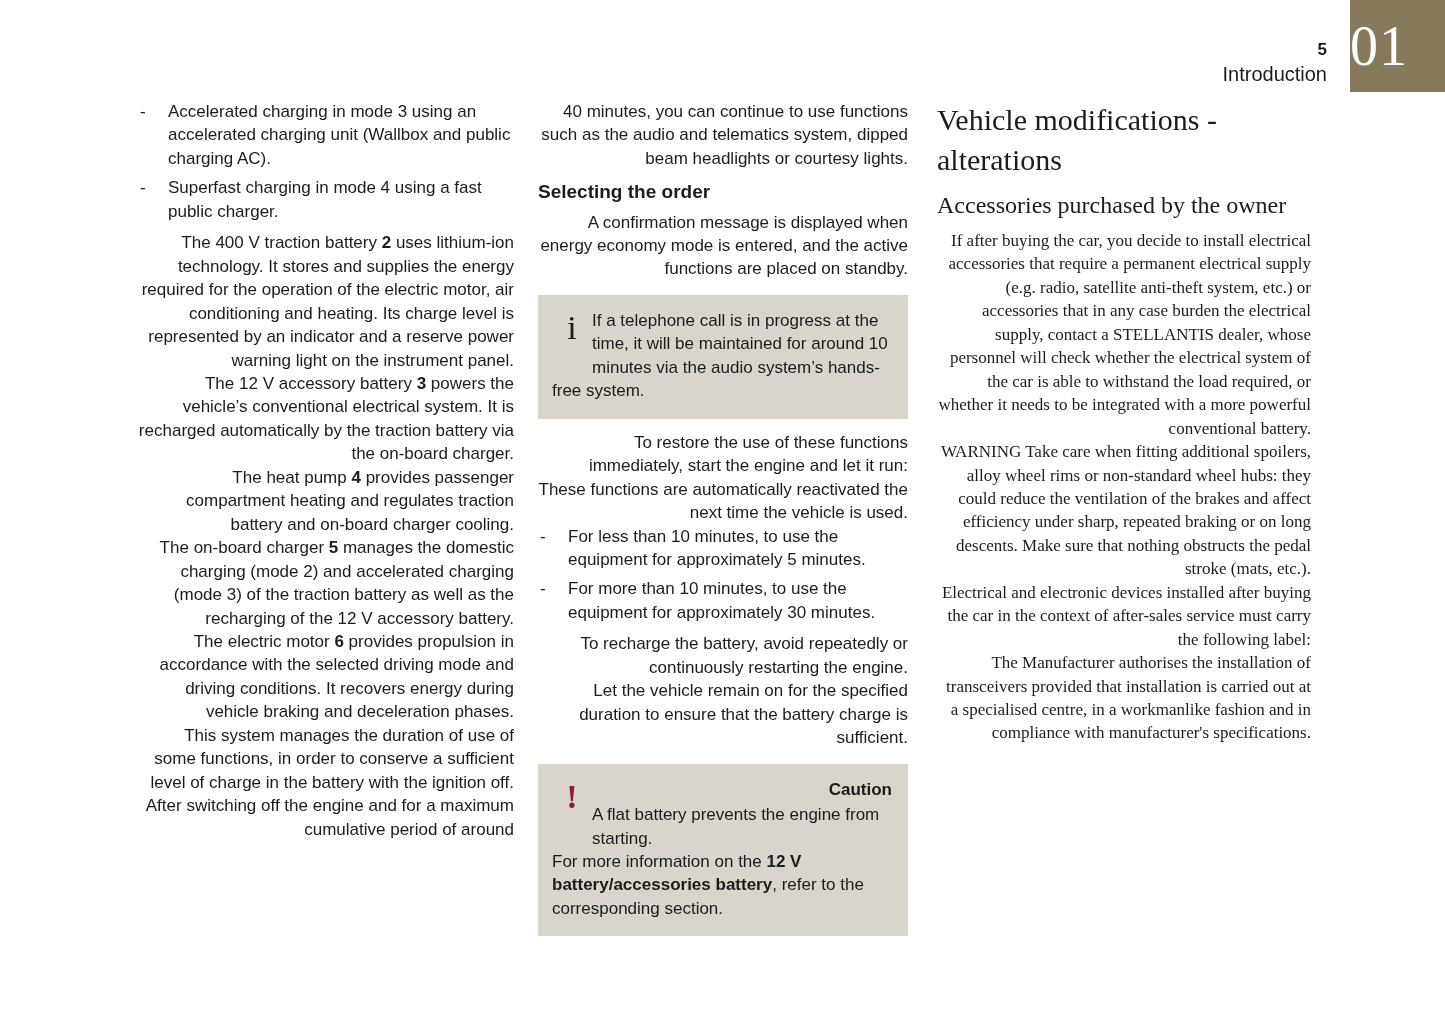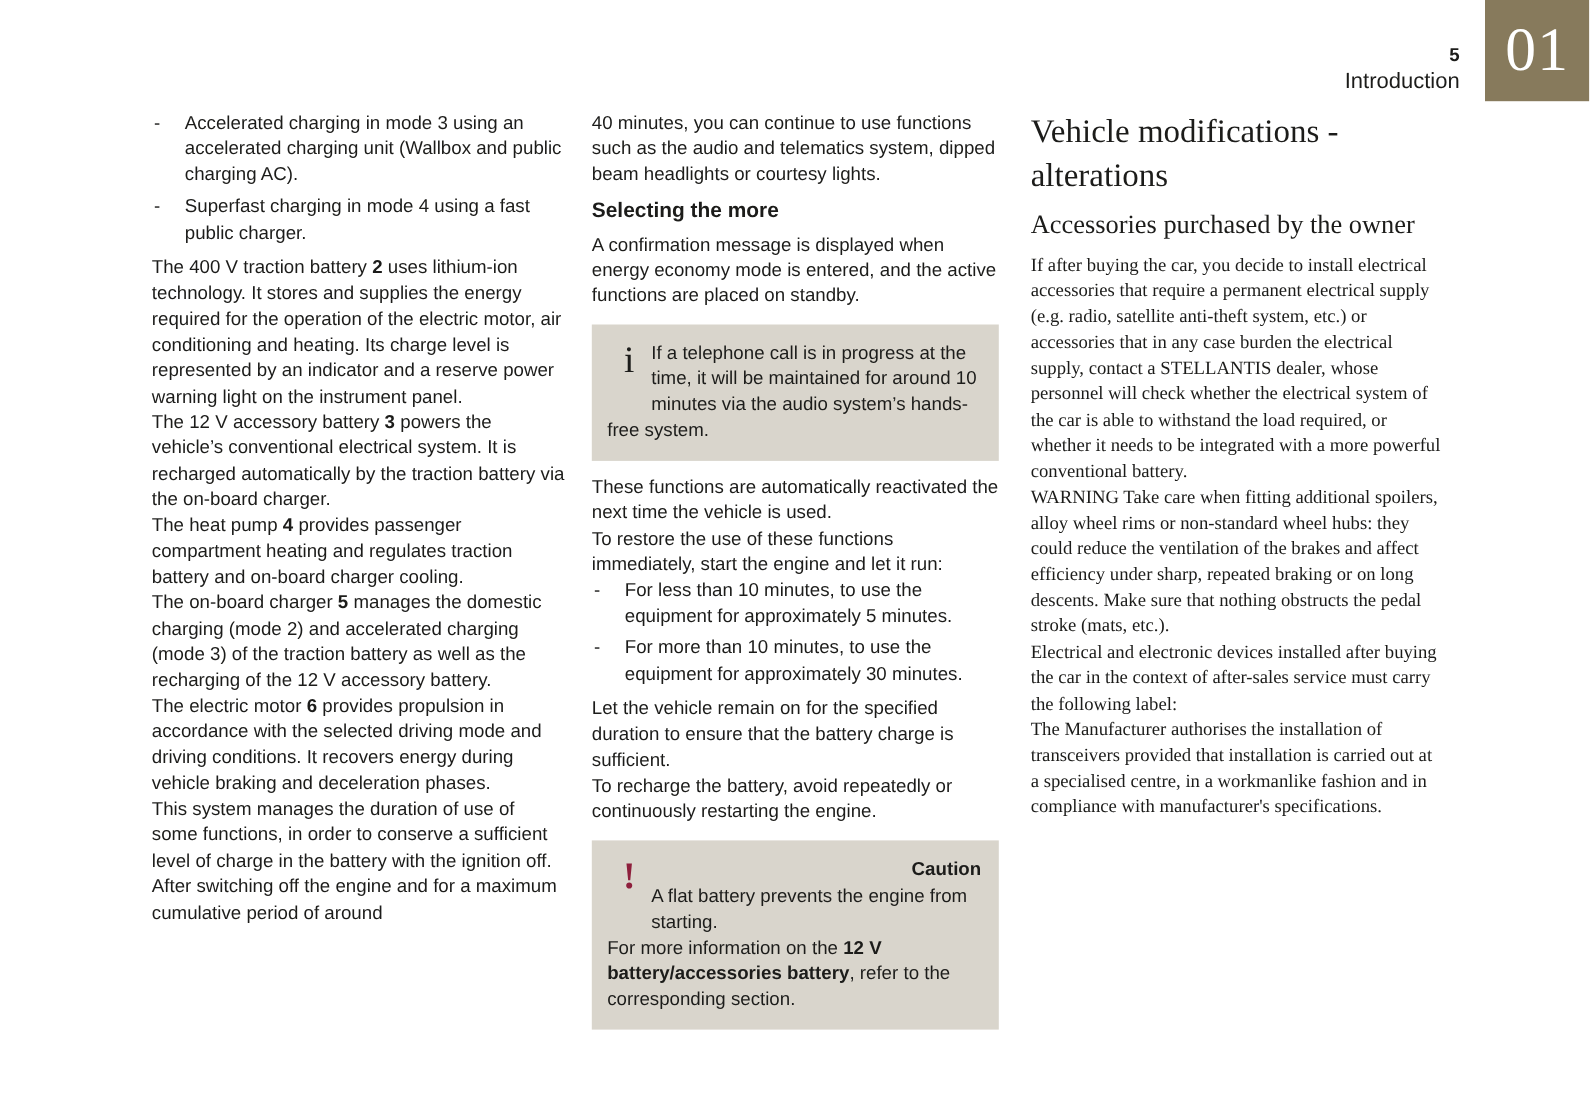--- a/index.html
+++ b/index.html
@@ -17,21 +17,21 @@
   .chapter-badge {
     position: absolute;
     top: 0;
     right: 0;
     width: 95px;
     height: 92px;
     background: #877a5c;
     color: #ffffff;
     display: flex;
     align-items: center;
-    justify-content: center;
+    justify-content: flex-start;
     font-family: "Liberation Serif", serif;
     font-size: 56px;
     font-weight: 400;
     letter-spacing: 1px;
   }
   .page-number {
     position: absolute;
     top: 40px;
     right: 118px;
     font-size: 17px;
@@ -52,21 +52,21 @@
     position: absolute;
     top: 100px;
     font-size: 17px;
     line-height: 1.38;
   }
   .col-1 { left: 138px; width: 376px; }
   .col-2 { left: 538px; width: 370px; }
   .col-3 { left: 937px; width: 374px; font-family: Liberation Serif, serif; }
 
   p { margin: 0; }
-  .para { margin: 0; }
+  .para { margin: 0; text-align: right; }
   .gap-top { margin-top: 10px; }
 
   
   .h-large {
     font-size: 30px;
     font-weight: 400;
     line-height: 1.33;
     margin: 2px 0 10px 0;
   }
   .h-med {
@@ -144,44 +144,44 @@
     <p class="para"><span>The 12 V accessory battery </span><span class="bold">3</span><span> powers the vehicle’s conventional electrical system. It is recharged automatically by the traction battery via the on-board charger.</span></p>
     <p class="para"><span>The heat pump </span><span class="bold">4</span><span> provides passenger compartment heating and regulates traction battery and on-board charger cooling.</span></p>
     <p class="para"><span>The on-board charger </span><span class="bold">5</span><span> manages the domestic charging (mode 2) and accelerated charging (mode 3) of the traction battery as well as the recharging of the 12 V accessory battery.</span></p>
     <p class="para"><span>The electric motor </span><span class="bold">6</span><span> provides propulsion in accordance with the selected driving mode and driving conditions. It recovers energy during vehicle braking and deceleration phases.</span></p>
     <p class="para">This system manages the duration of use of some functions, in order to conserve a sufficient level of charge in the battery with the ignition off.</p>
     <p class="para">After switching off the engine and for a maximum cumulative period of around</p>
   </div>
 
   <div class="col col-2">
     <p class="para">40 minutes, you can continue to use functions such as the audio and telematics system, dipped beam headlights or courtesy lights.</p>
-    <div class="h-bold">Selecting the more</div>
+    <div class="h-bold">Selecting the order</div>
     <p class="para">A confirmation message is displayed when energy economy mode is entered, and the active functions are placed on standby.</p>
 
     <div class="note-box">
       <span class="note-icon">i</span>
       <p>If a telephone call is in progress at the time, it will be maintained for around 10 minutes via the audio system’s hands-free system.</p>
     </div>
 
+    <p class="para">To restore the use of these functions immediately, start the engine and let it run:</p>
     <p class="para">These functions are automatically reactivated the next time the vehicle is used.</p>
-    <p class="para">To restore the use of these functions immediately, start the engine and let it run:</p>
 
     <div class="bullet-list gap-top">
       <div class="bullet-item">
         <span class="bullet-dash">-</span>
         <span class="bullet-text">For less than 10 minutes, to use the equipment for approximately 5 minutes.</span>
       </div>
       <div class="bullet-item">
         <span class="bullet-dash">-</span>
         <span class="bullet-text">For more than 10 minutes, to use the equipment for approximately 30 minutes.</span>
       </div>
     </div>
 
+    <p class="para">To recharge the battery, avoid repeatedly or continuously restarting the engine.</p>
     <p class="para">Let the vehicle remain on for the specified duration to ensure that the battery charge is sufficient.</p>
-    <p class="para">To recharge the battery, avoid repeatedly or continuously restarting the engine.</p>
 
     <div class="note-box">
       <span class="note-icon caution">!</span>
       <div class="note-title">Caution</div>
       <p>A flat battery prevents the engine from starting.</p>
       <p><span>For more information on the </span><span class="bold">12 V battery/accessories battery</span><span>, refer to the corresponding section.</span></p>
     </div>
   </div>
 
   <div class="col col-3">

